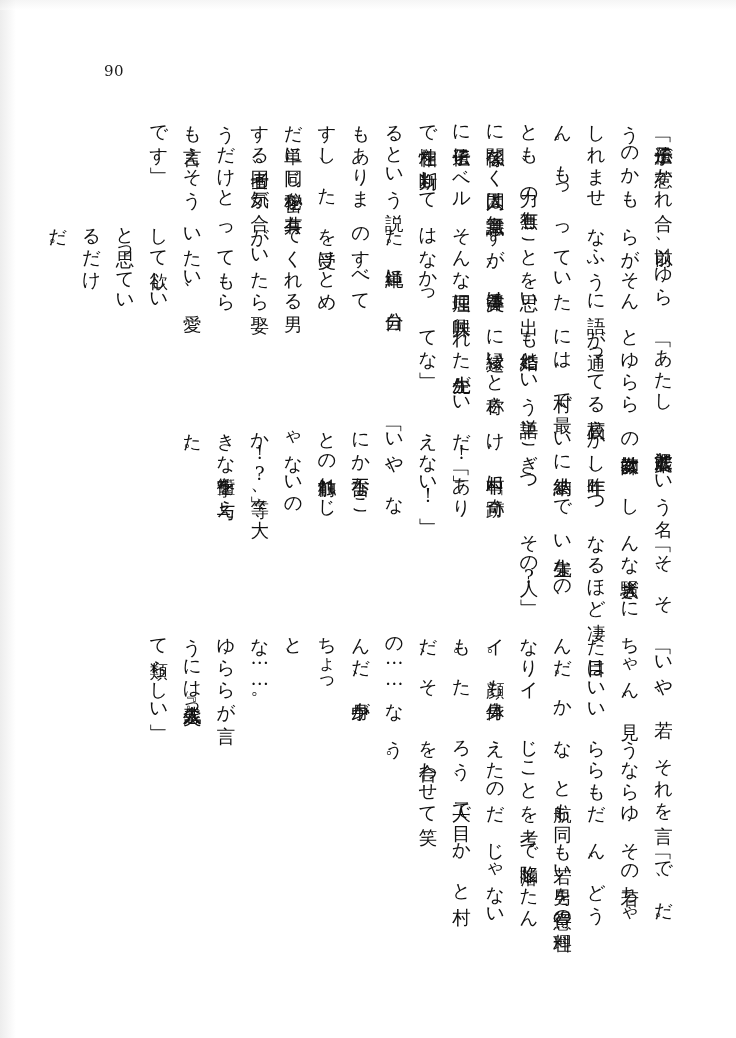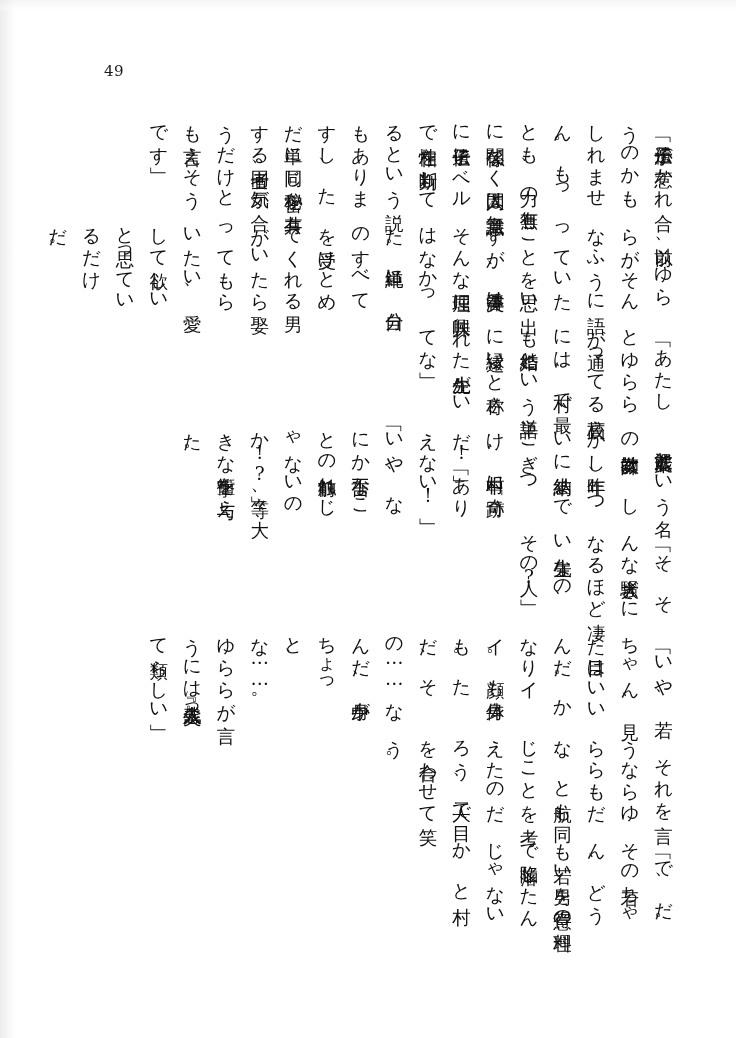--- a/index.html
+++ b/index.html
@@ -93,21 +93,21 @@
   }
 </style>
 </head>
 <body>
 
 <div id="page">
 
   <div id="edge-left"></div>
   <div id="edge-top"></div>
 
-  <div id="page-number">49</div>
+  <div id="page-number">90</div>
 
   <div id="text-block">
     <p class="para indent">「遺伝子が惹かれ合うのかもしれません。もっとも、力の有無に関係なく人間は無意識に遺伝子レベルで相性を判断してるという説もありますし、ただ単に同じ秘密を共有する者同士、気が合うだけとも言えそうです」</p>
     <p class="para indent">以前、ゆららがそんなふうに語っていたことを思い出すが、香津美はそんな理屈に興味はなかった。単純に、自分のすべてを受けとめてくれる男がいたら娶ってもらいたい、愛して欲しいと思っているだけだ。</p>
     <p class="para indent">「あたしとゆららが通ってる高校には、村で最も結婚という単語に縁遠いと称された先生がいてな」</p>
     <p class="para indent">熊沢若葉という名の女教師は、しかし昨年、ついに結納までこぎつけ、村中に「奇跡だ!」「ありえない!」「いや、なにか不吉なことの前触れじゃないのか!?」等々、大きな衝撃を与えた。</p>
     <p class="para indent">「そ、そんな大騒ぎになるほど凄い先生なの、その人?」</p>
     <p class="para indent">「いや、若ちゃん、見た目はいいんだ。かなりイイ。顔も身体も。ただ、その……なんだ、中身がちょっと、な……。ゆららが言うには『残念美人』って類らしい」</p>
     <p class="para indent">それを言うならゆららもだな、と航も同じことを考えたのだろう、二人で目を合わせて笑う。</p>
     <p class="para indent">「で、だ。その若ちゃん、どうも若い男を得意の料理で陥落したんじゃないか、と村</p>

